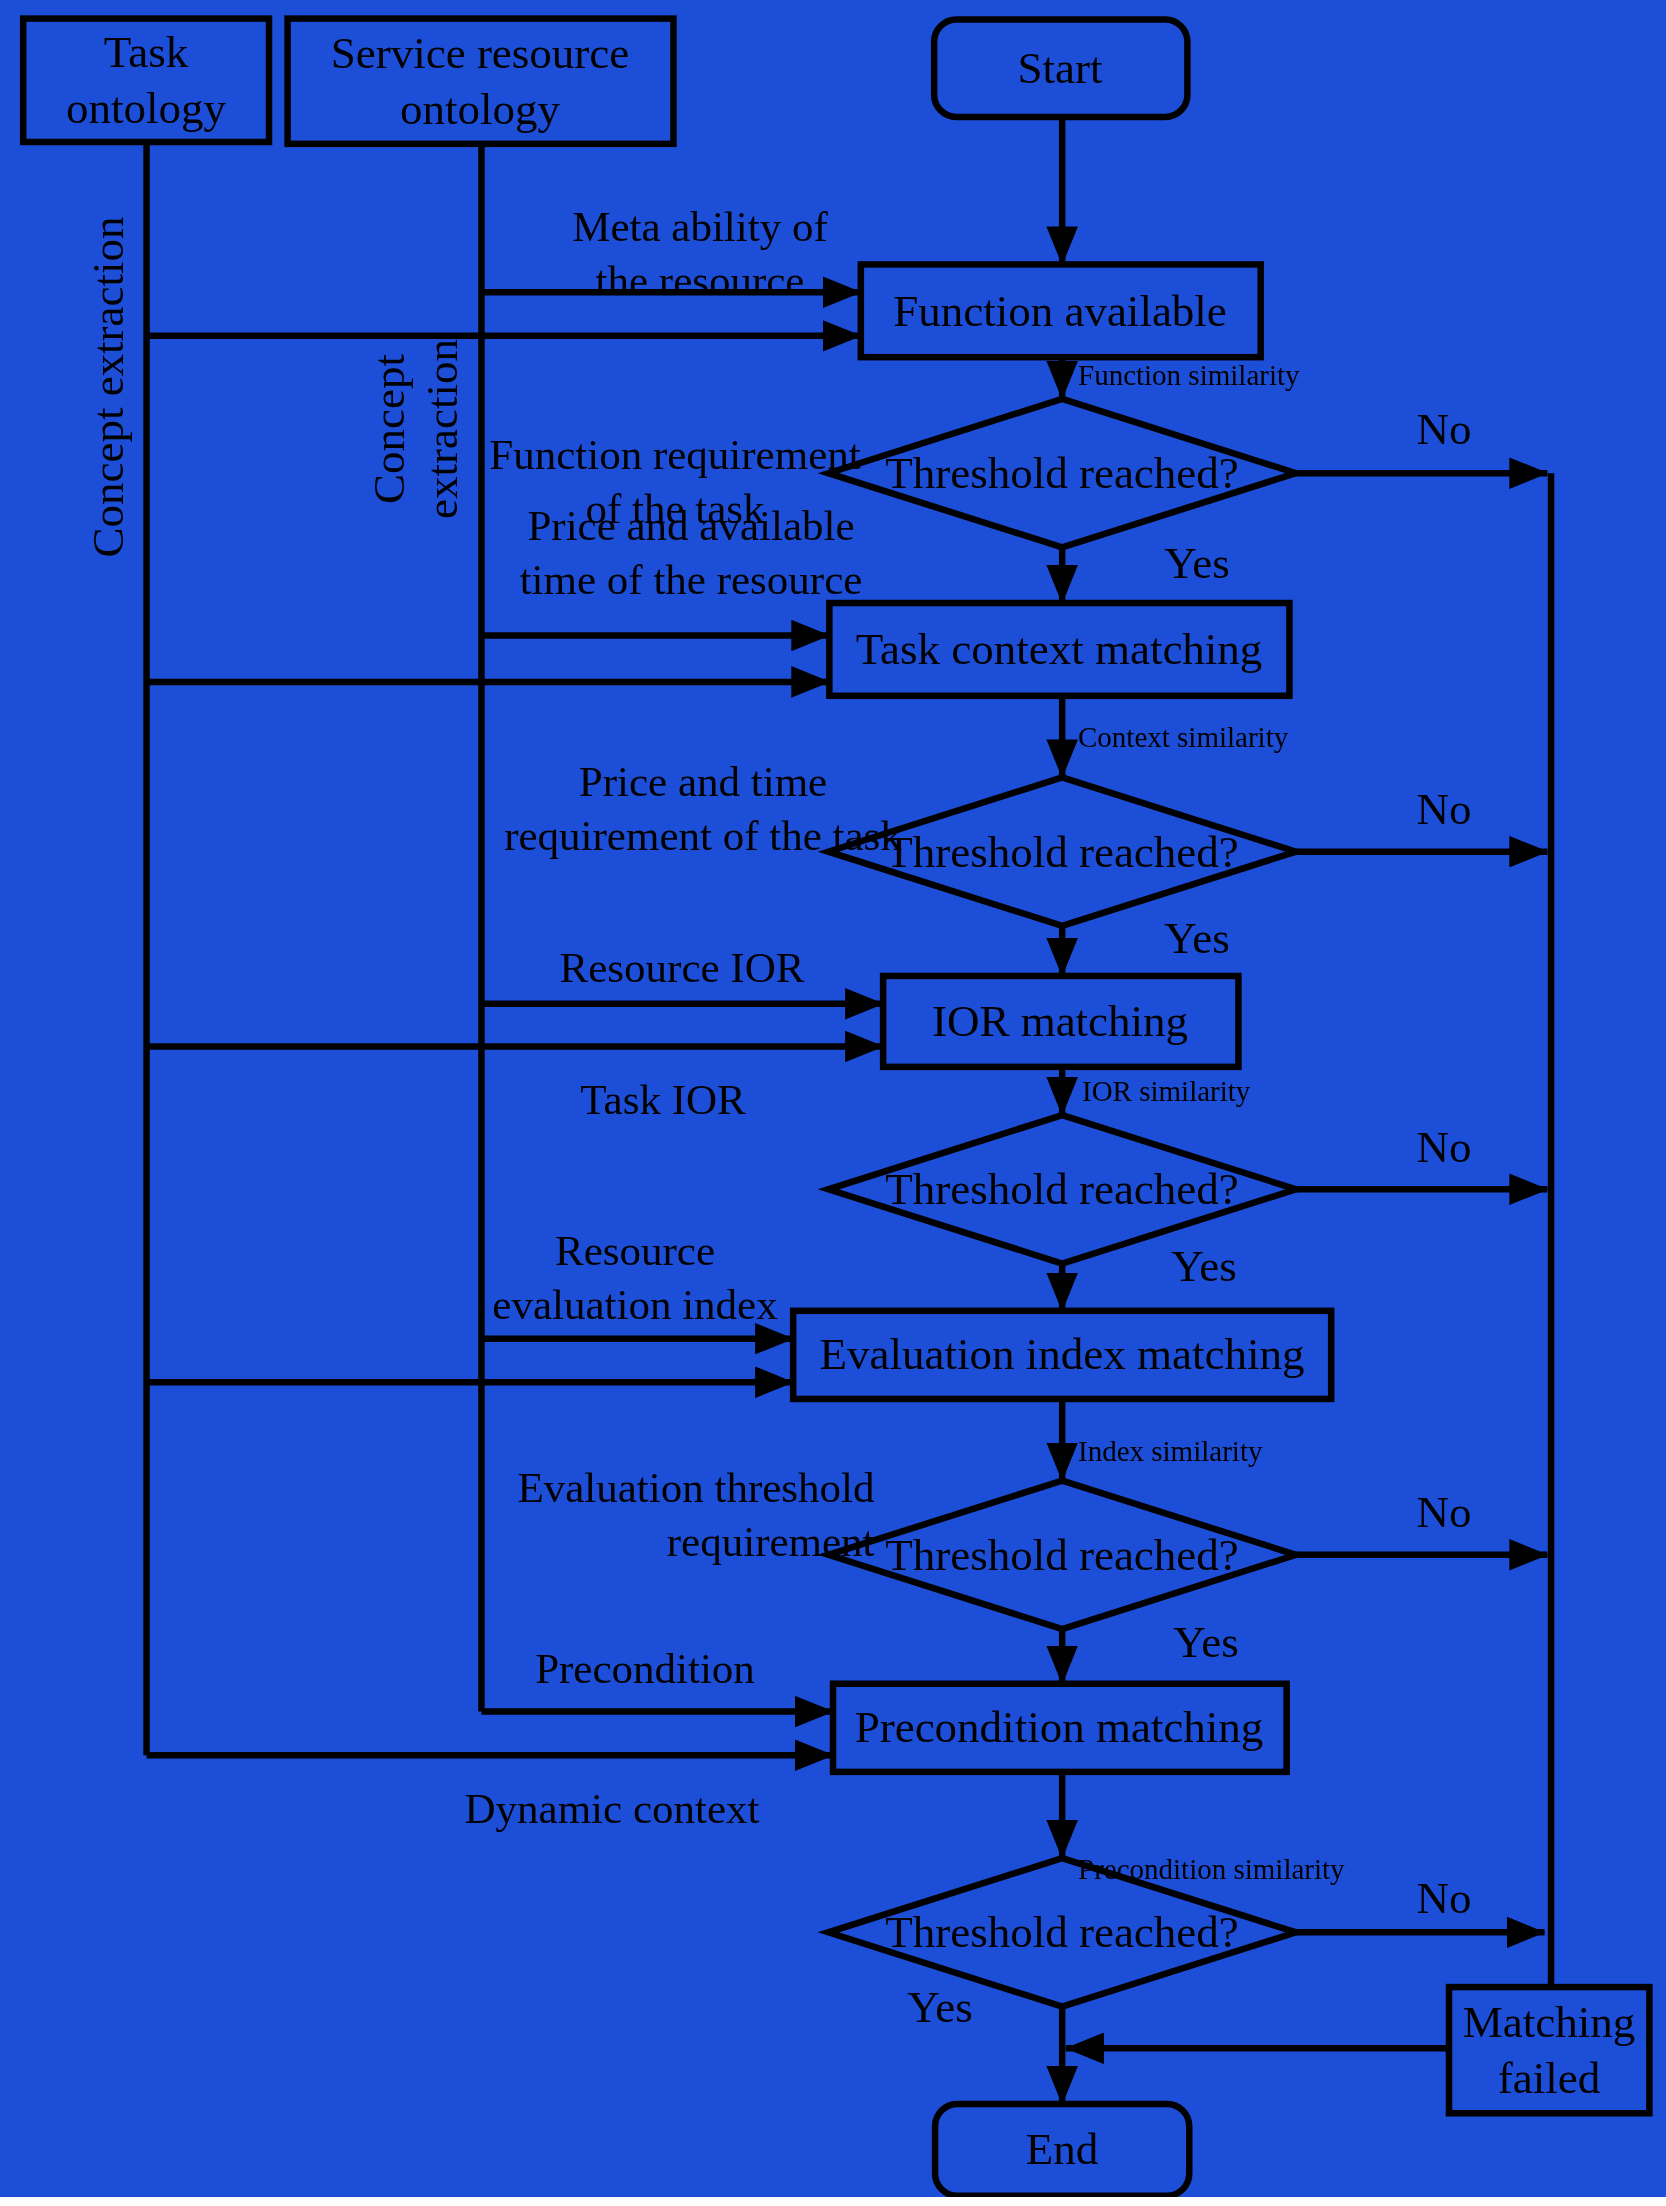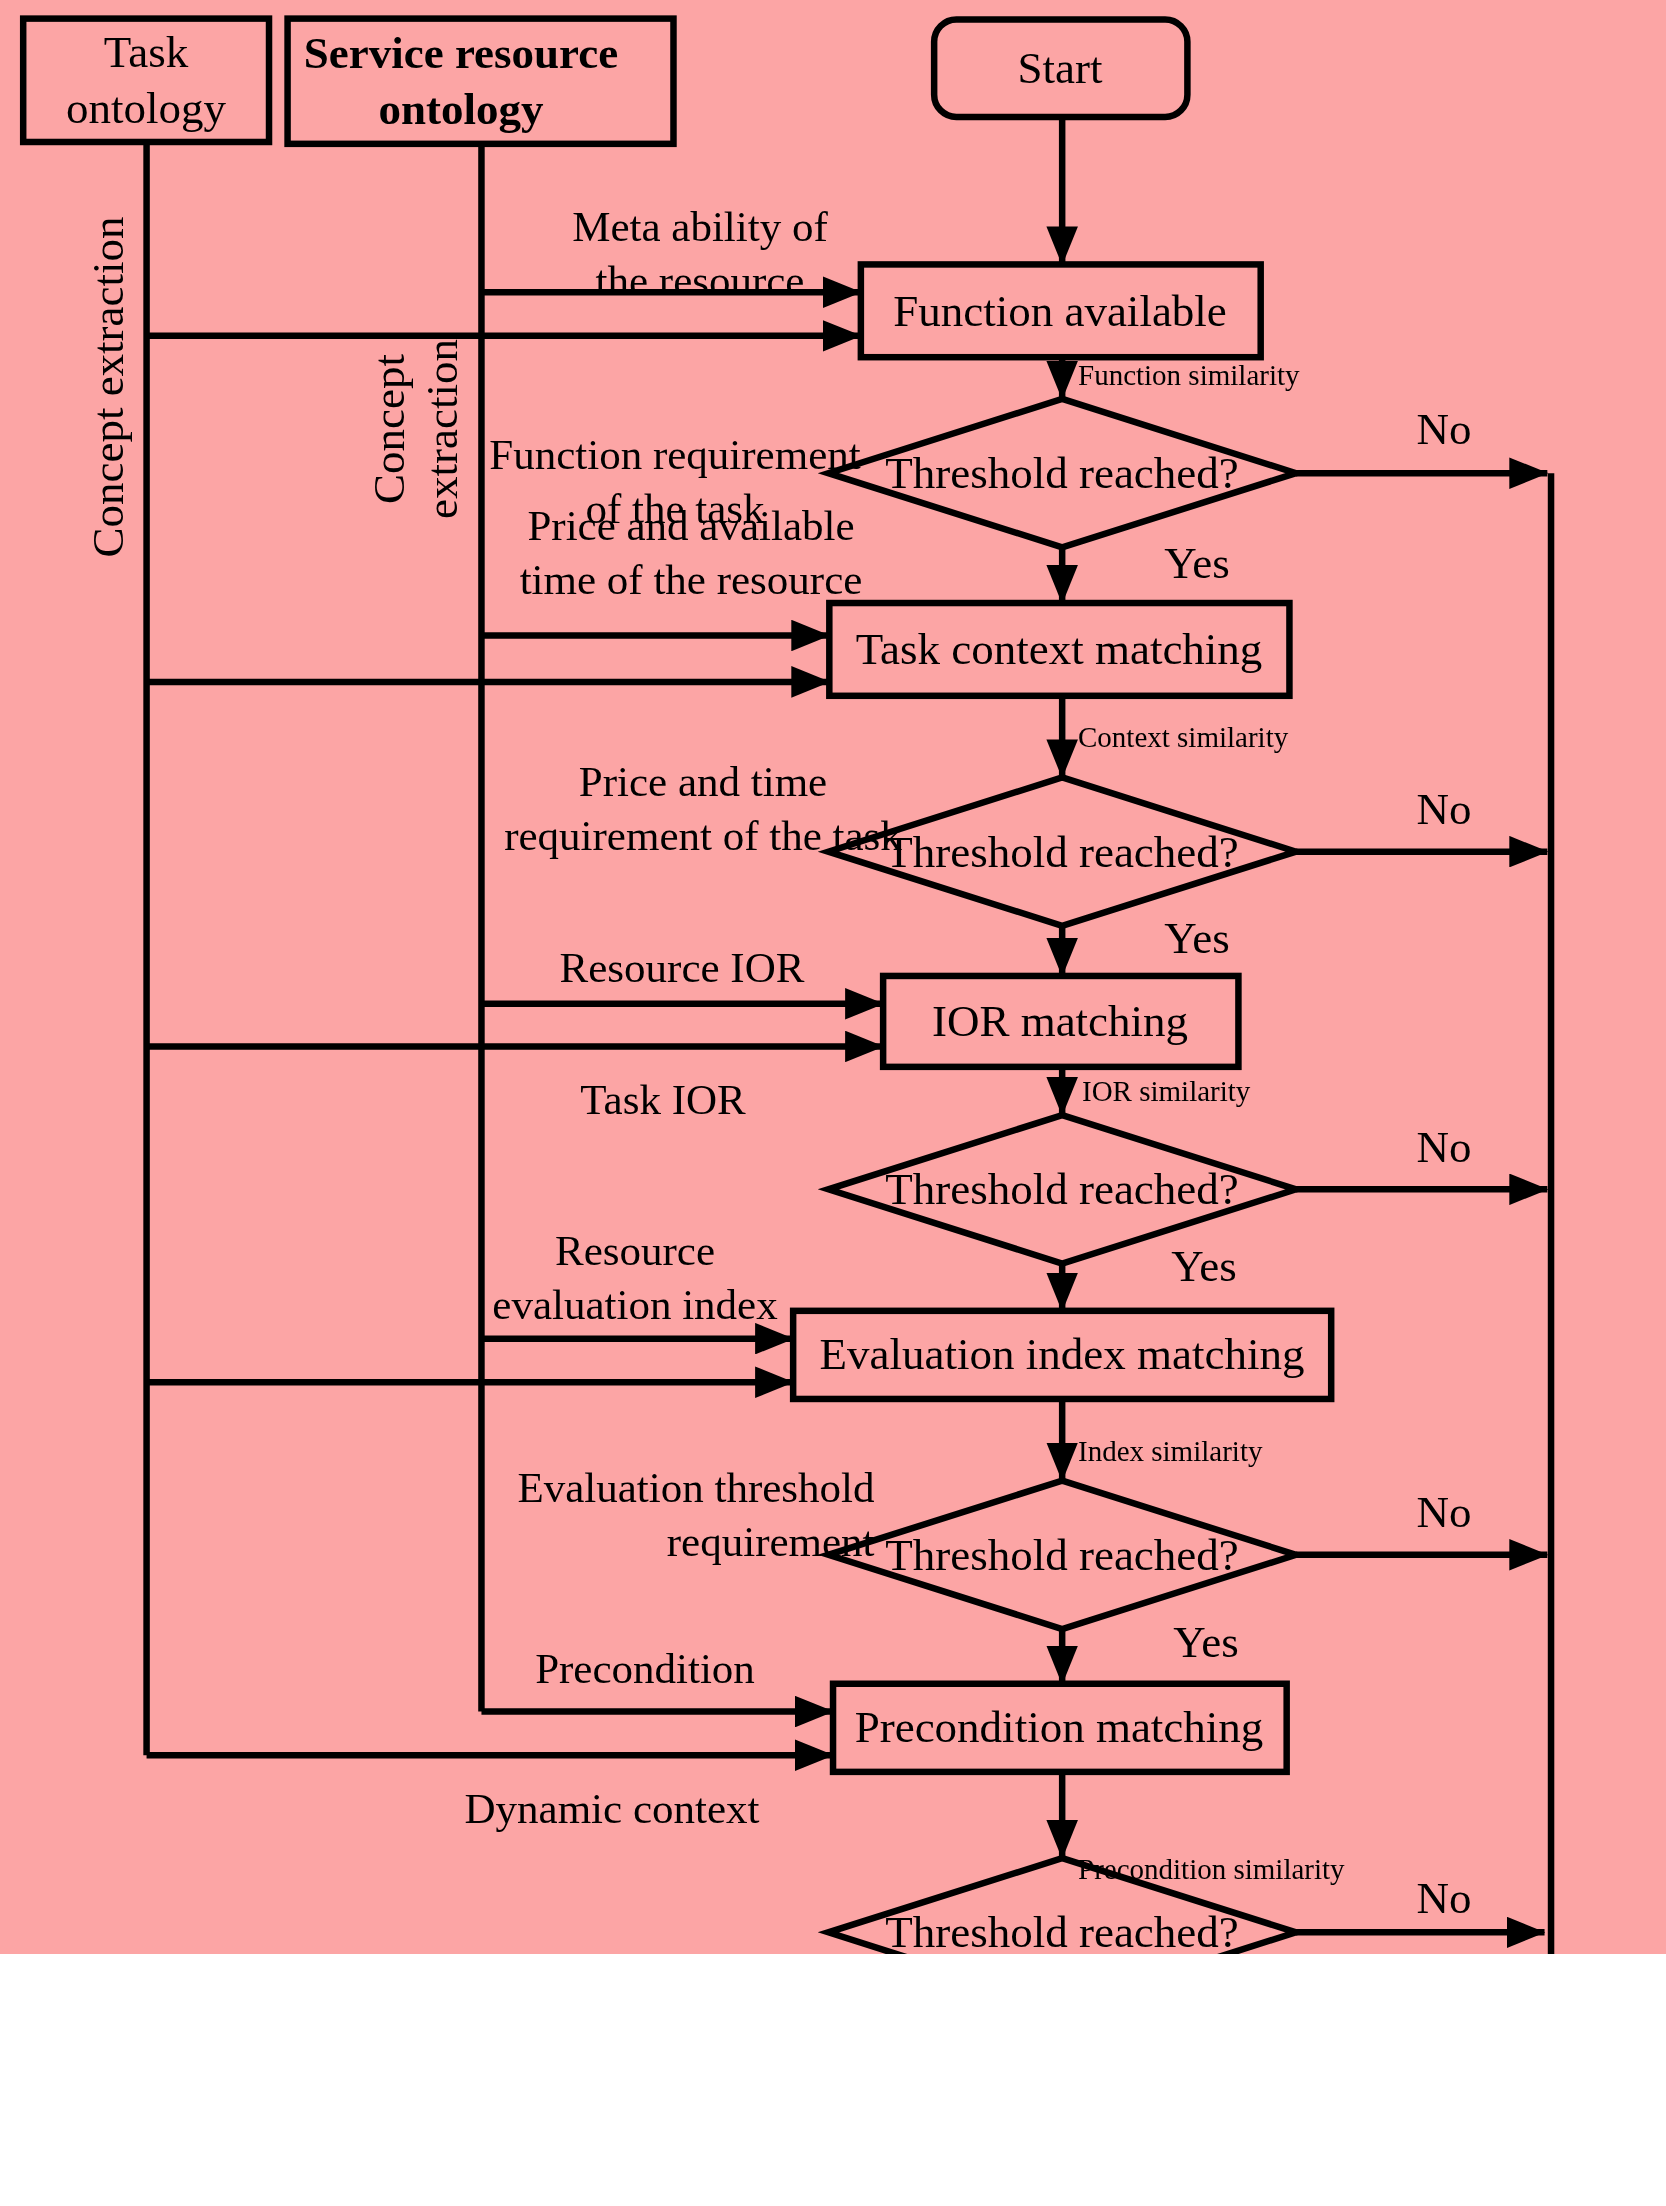--- a/index.html
+++ b/index.html
@@ -1,16 +1,16 @@
 <!DOCTYPE html>
 <html style="font-size:15px"><head>
 <meta charset="utf-8">
 <style>
   html,body{margin:0;padding:0;background:#fff;}
-  .canvas{position:relative;width:1667px;height:1954px;background:#fca5a5;overflow:hidden;
+  .canvas{position:relative;width:1667px;height:2197px;background:#1d4ed8;overflow:hidden;
           font-family:"Liberation Serif","DejaVu Serif",serif;color:#000;}
   .canvas svg{position:absolute;left:0;top:0;}
   .lbl{position:absolute;font-size:45px;line-height:1.25;white-space:pre-line;text-align:center;
        transform:translate(-50%,-50%);}
   .lbl-l{position:absolute;font-size:29px;line-height:1.25;white-space:pre;text-align:center;
        transform:translate(0,-50%);}
   .vert{position:absolute;font-size:45px;line-height:1.18;white-space:pre-line;text-align:center;
        transform:translate(-50%,-50%) rotate(-90deg);}
   .sm{font-size:43px;}
   .shape{fill:none;stroke:#000;stroke-width:7;}
@@ -79,21 +79,21 @@
 
     <line class="edge" x1="158" y1="362" x2="928" y2="362" marker-end="url(#ah)"></line>
     <line class="edge" x1="158" y1="735" x2="894" y2="735" marker-end="url(#ah)"></line>
     <line class="edge" x1="158" y1="1128" x2="952" y2="1128" marker-end="url(#ah)"></line>
     <line class="edge" x1="158" y1="1490" x2="855" y2="1490" marker-end="url(#ah)"></line>
     <line class="edge" x1="158" y1="1892" x2="898" y2="1892" marker-end="url(#ah)"></line>
   </svg>
 
   <div class="lbl" style="left:146px;top:80px;">Task
 ontology</div>
-  <div class="lbl" style="left:461px;top:81px;font-weight:bold;">Service resource
+  <div class="lbl" style="left:480px;top:81px;">Service resource
 ontology</div>
   <div class="lbl" style="left:1060px;top:68px;">Start</div>
   <div class="lbl" style="left:1060px;top:311px;">Function available</div>
   <div class="lbl" style="left:1059px;top:649px;">Task context matching</div>
   <div class="lbl" style="left:1060px;top:1021px;">IOR matching</div>
   <div class="lbl" style="left:1062px;top:1354px;">Evaluation index matching</div>
   <div class="lbl" style="left:1059px;top:1727px;">Precondition matching</div>
   <div class="lbl" style="left:1549px;top:2050px;">Matching
 failed</div>
   <div class="lbl" style="left:1062px;top:2149px;">End</div>

